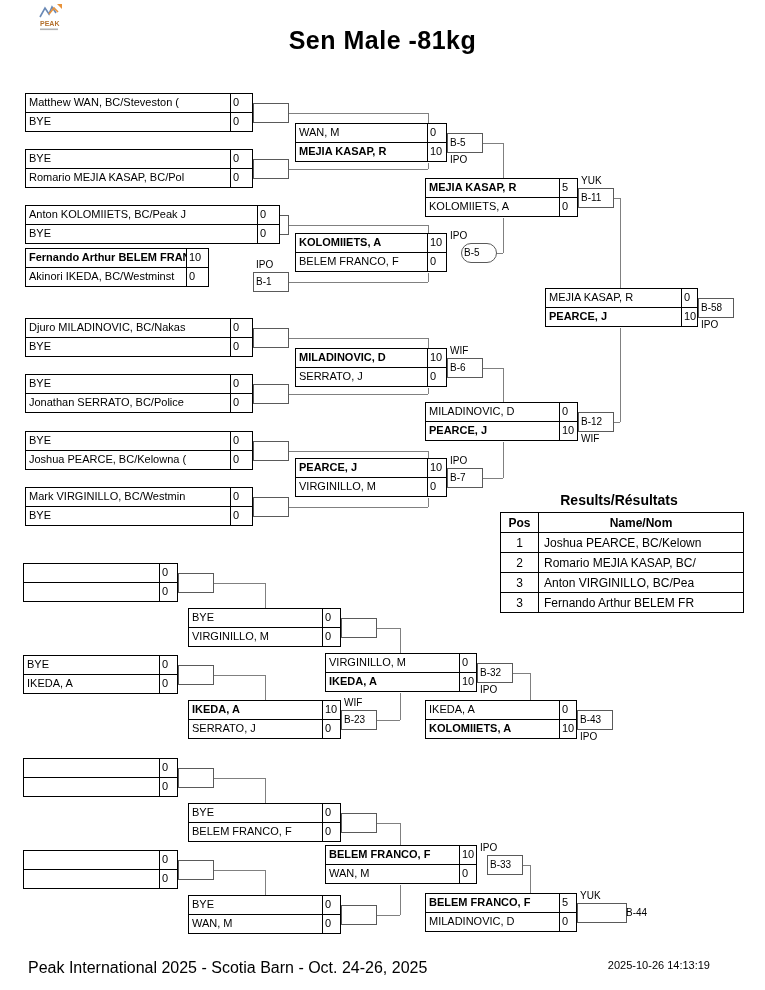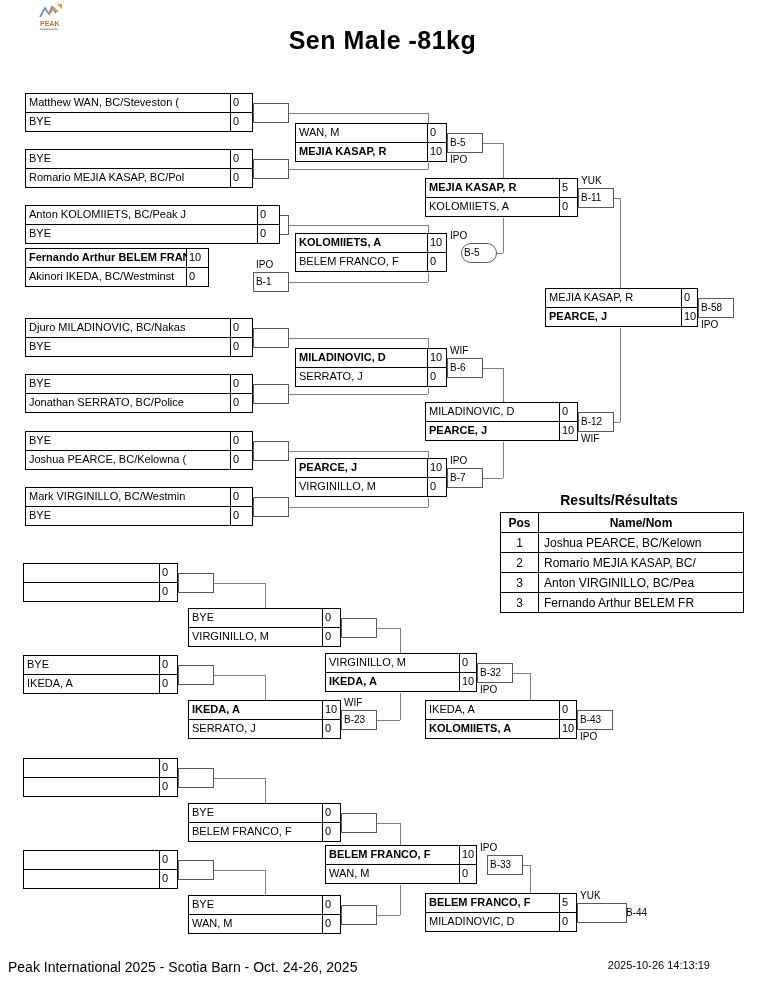--- a/index.html
+++ b/index.html
@@ -26,21 +26,21 @@
   .tag{position:absolute;font-size:10px;line-height:10px;white-space:nowrap}
   .ln{position:absolute;background:#808080}
   
   #results-title{position:absolute;left:500px;top:492px;width:238px;text-align:center;font-weight:700;font-size:14px}
   #results{position:absolute;left:500px;top:512px;border-collapse:collapse;background:#fff}
   #results th,#results td{border:1px solid #000;font-size:12px;height:19px;padding:0;white-space:nowrap;overflow:hidden}
   #results .pos{width:37px;text-align:center}
   #results th.name{width:199px;text-align:center}
   #results td.name{width:199px;text-align:left;padding-left:5px}
   
-  #footer-left{position:absolute;left:8px;top:959px;font-size:14px}
+  #footer-left{position:absolute;left:28px;top:959px;font-size:16px}
   #footer-right{position:absolute;right:55px;top:959px;font-size:11px}
 </style>
 </head>
 <body>
 
 <div id="logo">
   <svg width="26" height="30" viewBox="0 0 26 30">
     <polyline points="2,14 7,5 11,11 14,4 18,10" fill="none" stroke="#6a89b5" stroke-width="1.6"></polyline>
     <polyline points="11,11 16,5 20,9" fill="none" stroke="#e8923a" stroke-width="1.6"></polyline>
     <polygon points="19,1 24,1 24,6" fill="#e8923a"></polygon>

